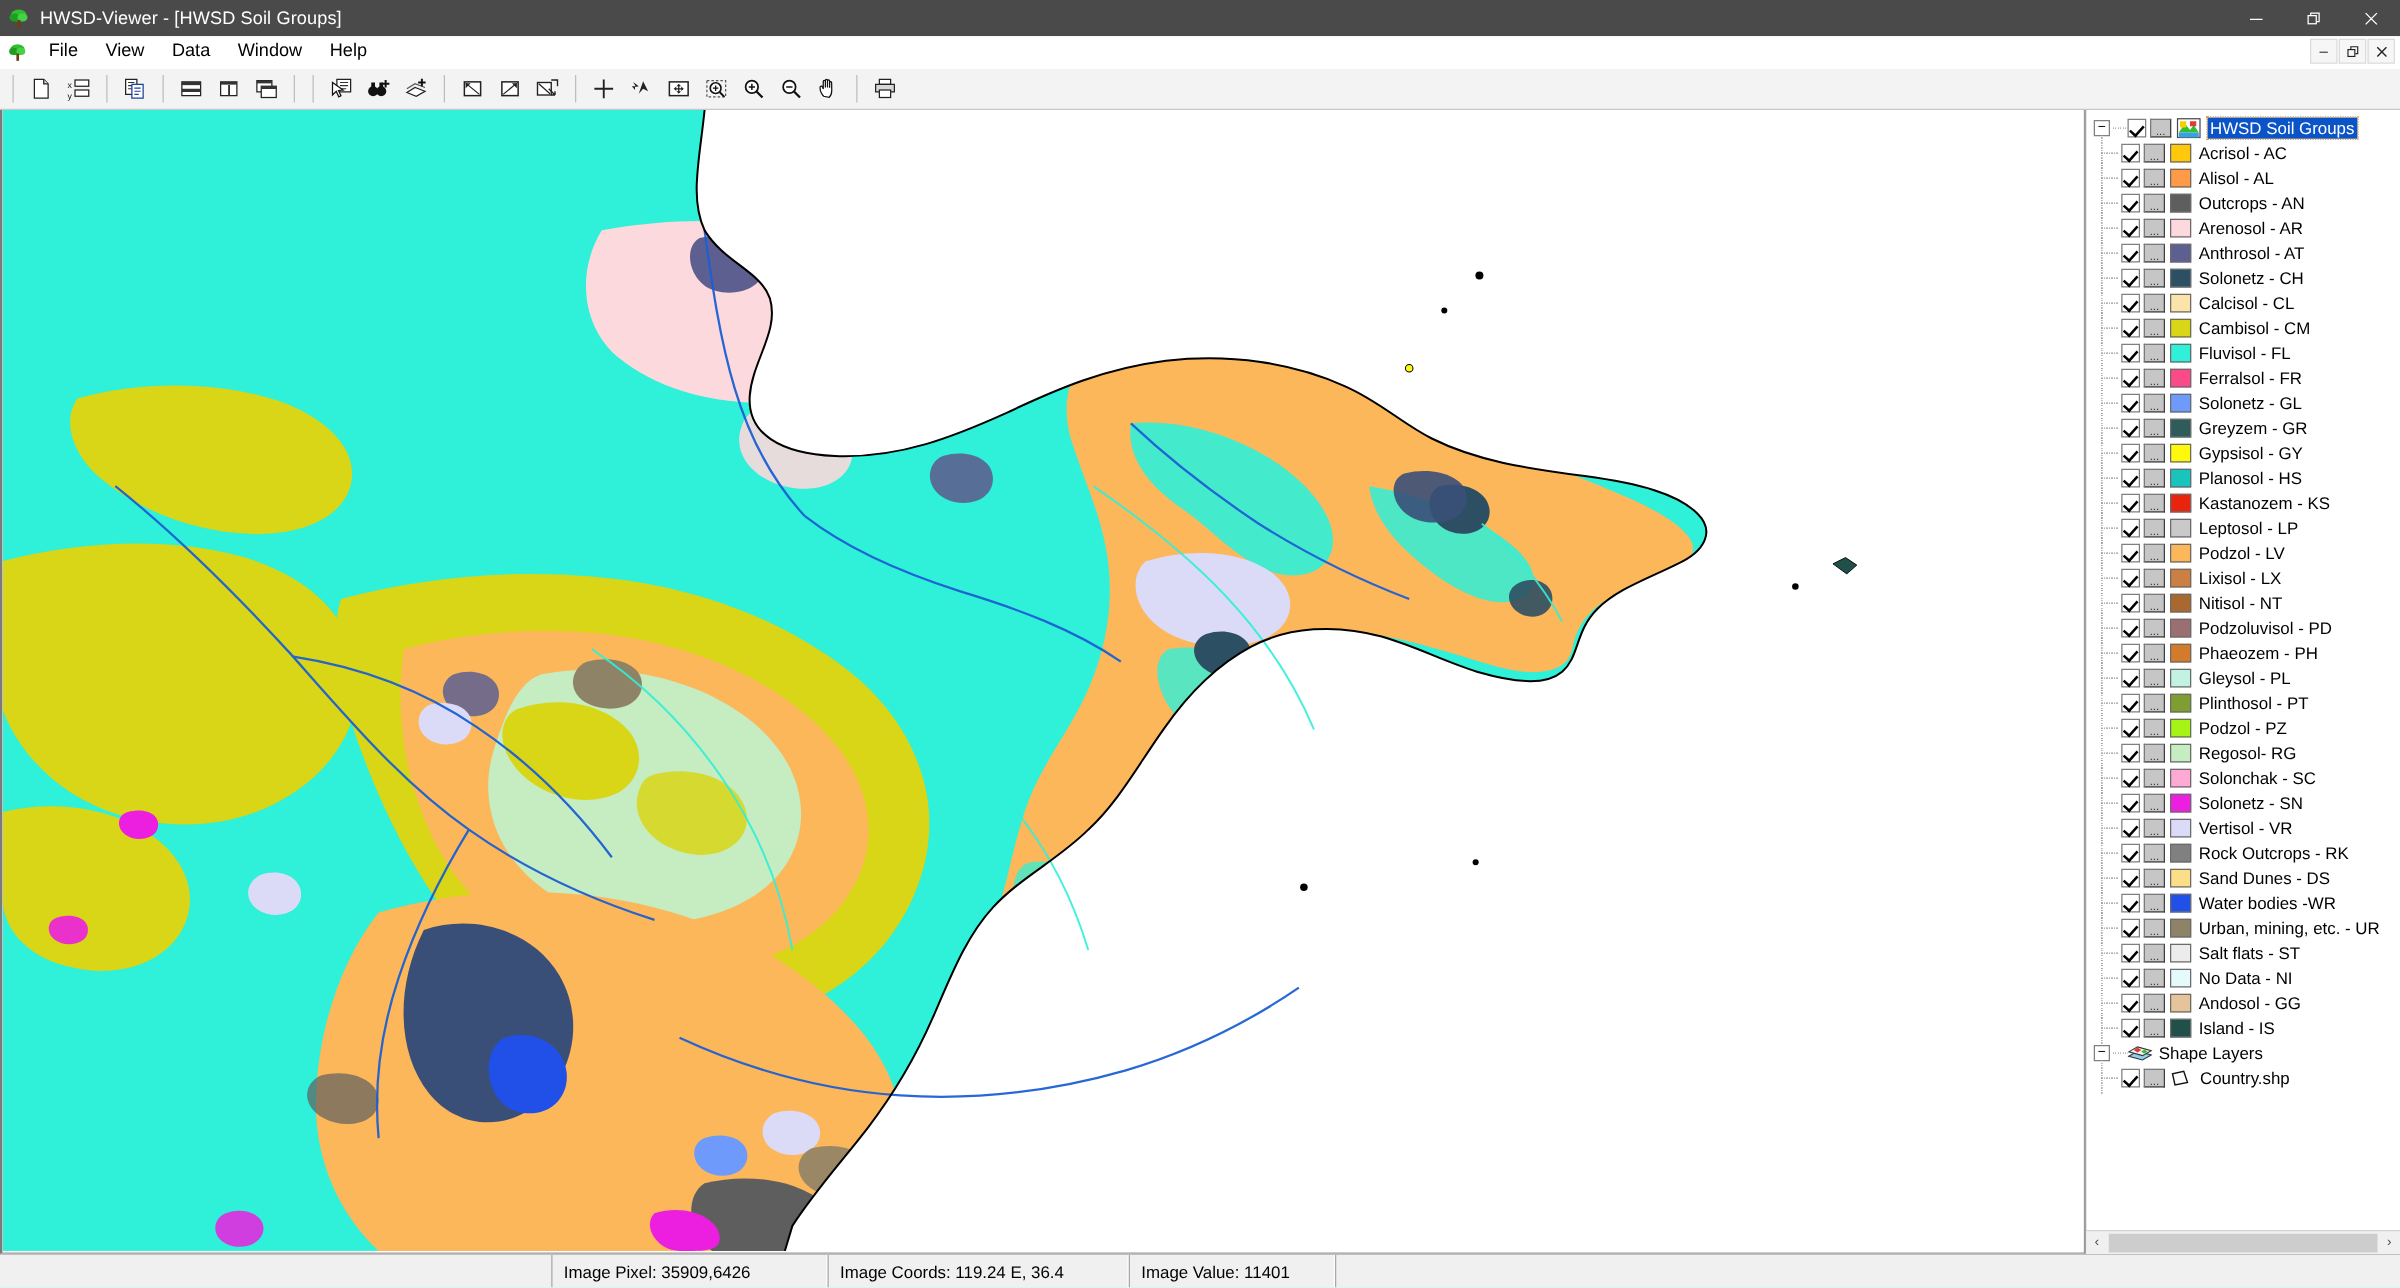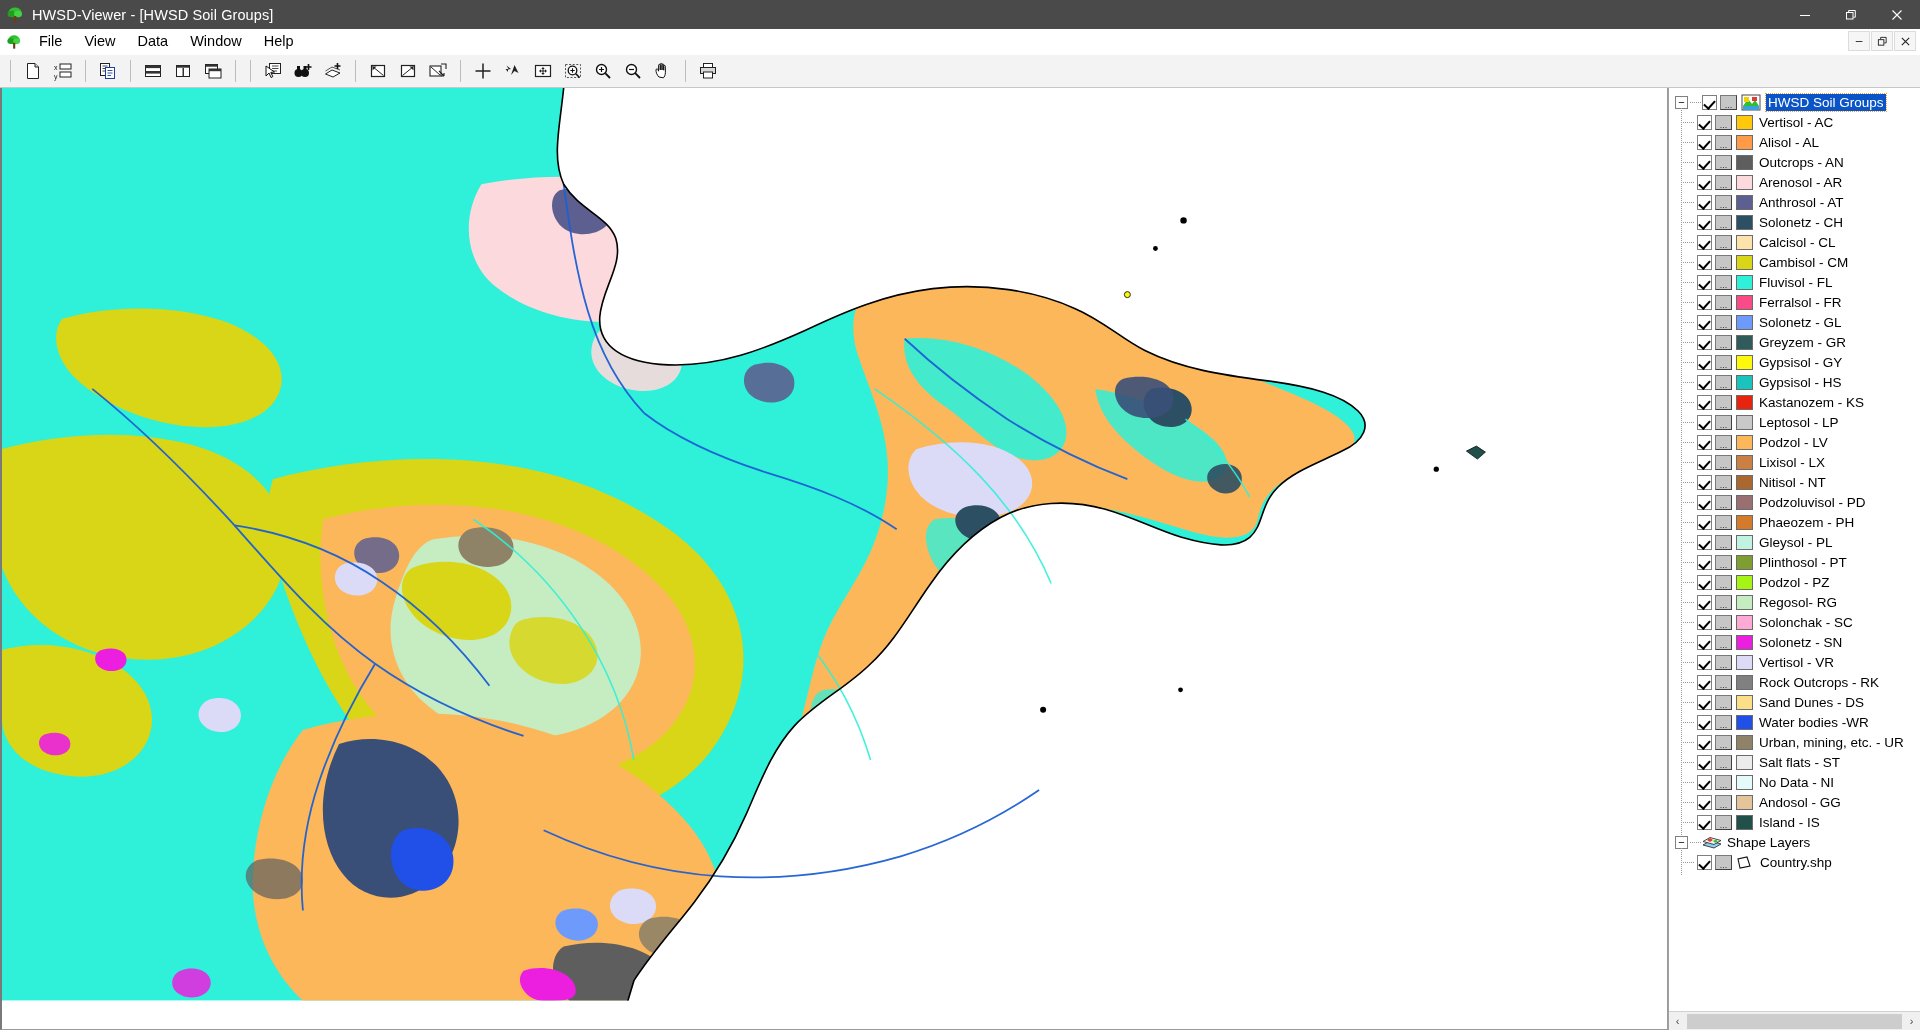--- a/index.html
+++ b/index.html
@@ -585,21 +585,21 @@
           </span>
           <span class="nodelabel selected">HWSD Soil Groups</span>
         </div>
 
         <div id="legend-list">
             <div class="node child">
               <span class="indent tee"></span>
               <span class="chk"></span>
               <span class="propbtn">...</span>
               <span class="swatch" style="background: rgb(255, 200, 10);"></span>
-              <span class="nodelabel">Vertisol - AC</span>
+              <span class="nodelabel">Acrisol - AC</span>
             </div>
             <div class="node child">
               <span class="indent tee"></span>
               <span class="chk"></span>
               <span class="propbtn">...</span>
               <span class="swatch" style="background: rgb(255, 154, 71);"></span>
               <span class="nodelabel">Alisol - AL</span>
             </div>
             <div class="node child">
               <span class="indent tee"></span>
@@ -676,21 +676,21 @@
               <span class="chk"></span>
               <span class="propbtn">...</span>
               <span class="swatch" style="background: rgb(253, 248, 12);"></span>
               <span class="nodelabel">Gypsisol - GY</span>
             </div>
             <div class="node child">
               <span class="indent tee"></span>
               <span class="chk"></span>
               <span class="propbtn">...</span>
               <span class="swatch" style="background: rgb(24, 196, 188);"></span>
-              <span class="nodelabel">Gypsisol - HS</span>
+              <span class="nodelabel">Planosol - HS</span>
             </div>
             <div class="node child">
               <span class="indent tee"></span>
               <span class="chk"></span>
               <span class="propbtn">...</span>
               <span class="swatch" style="background: rgb(232, 35, 14);"></span>
               <span class="nodelabel">Kastanozem - KS</span>
             </div>
             <div class="node child">
               <span class="indent tee"></span>
@@ -870,14 +870,21 @@
       </div>
 
       <div class="hscroll">
         <span class="sbtn">‹</span>
         <span class="sthumb"></span>
         <span class="sbtn">›</span>
       </div>
     </div>
   </div>
 
+  <div class="statusbar">
+    <span class="sfiller"></span>
+    <span class="scell c1">Image Pixel: 35909,6426</span>
+    <span class="scell c2">Image Coords: 119.24 E, 36.4</span>
+    <span class="scell c3">Image Value: 11401</span>
+    <span class="srest"></span>
+  </div>
 
 </div>
 
 </body></html>

